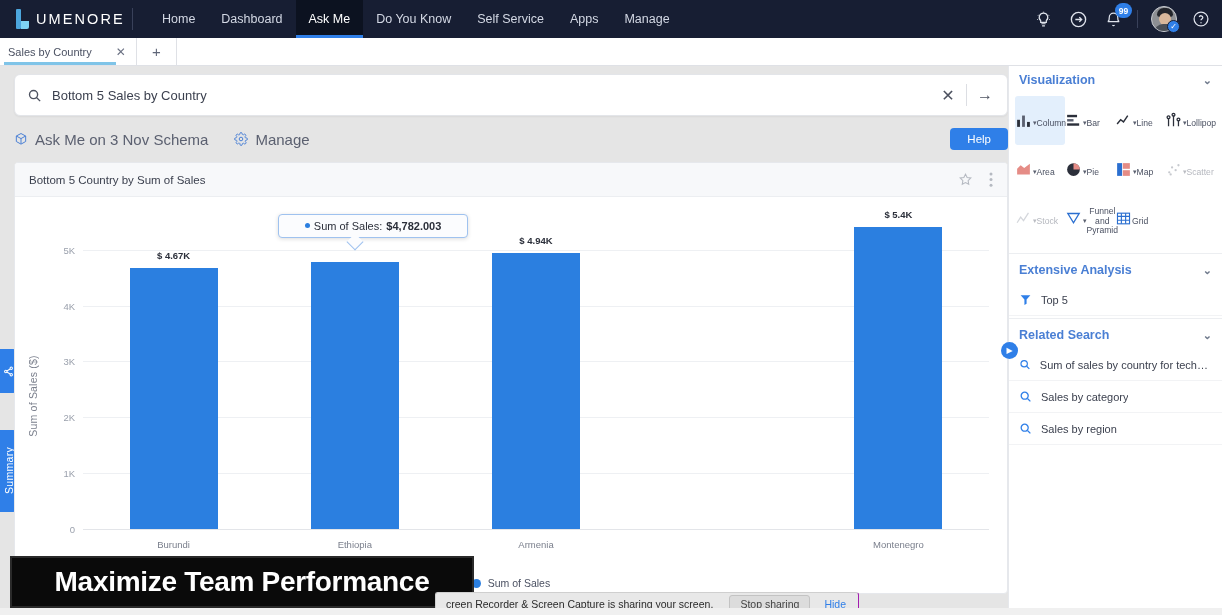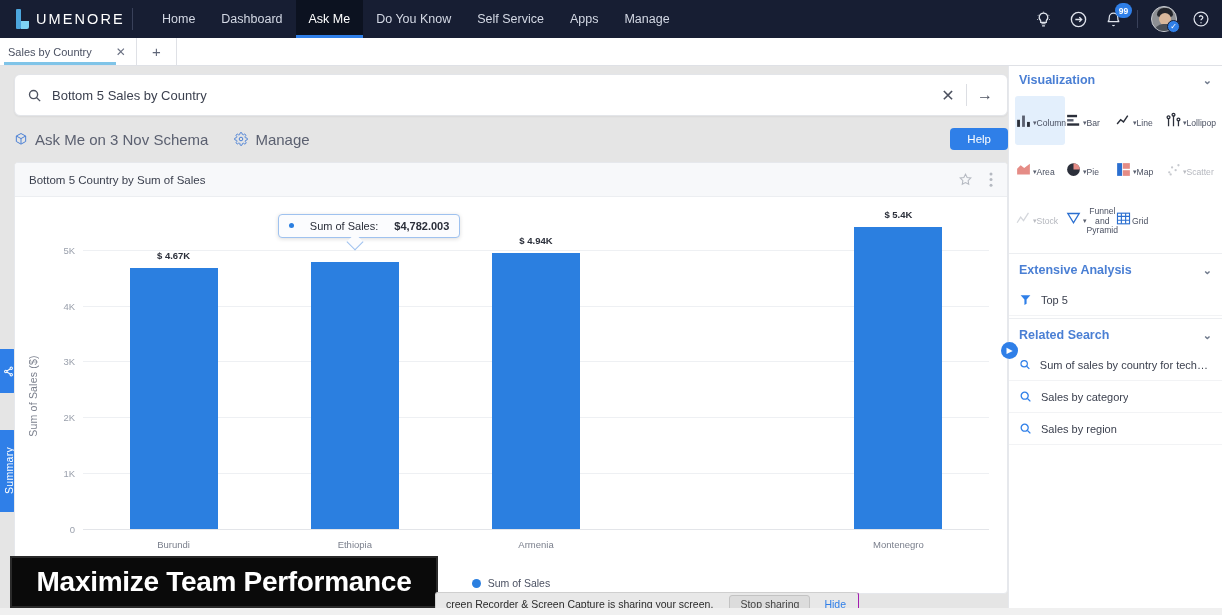--- a/index.html
+++ b/index.html
@@ -147,22 +147,22 @@
   .xaxis-title {
     position:absolute; left:0; right:0; text-align:left; font-size:11px; color:#4b5162;
   }
   .legend { position:absolute; left:0; right:0; display:flex; align-items:center;
     justify-content:center; gap:7px; font-size:10.5px; color:#4b5162; }
   .legend-dot { width:9px; height:9px; border-radius:50%; background:#2b7fe0; }
 
   
   .tooltip {
     position:absolute; background:#fbfcfe; border:1px solid #9fc2ef; border-radius:4px;
-    padding:5px 10px; font-size:11px; color:#2b2f3a; white-space:nowrap;
-    box-shadow:0 1px 4px rgba(0,0,0,.14); display:flex; align-items:center; gap:16px;
+    padding:5px 26px; font-size:11px; color:#2b2f3a; white-space:nowrap;
+    box-shadow:0 1px 4px rgba(0,0,0,.14); display:flex; align-items:center; gap:4px;
   }
   .tooltip .tdot { width:5px; height:5px; border-radius:50%; background:#2b7fe0; }
   .tooltip .tval { font-weight:700; }
   .tooltip-tail {
     position:absolute; width:12px; height:12px; background:#fbfcfe;
     border-right:1px solid #9fc2ef; border-bottom:1px solid #9fc2ef;
     transform:rotate(45deg);
   }
 
   
@@ -192,21 +192,21 @@
   }
   .rrow .txt { overflow:hidden; text-overflow:ellipsis; white-space:nowrap; }
   .rel-arrow {
     position:absolute; left:-8px; top:276px; width:17px; height:17px; border-radius:50%;
     background:#2f7fe8; color:#fff; font-size:8px; display:flex; align-items:center;
     justify-content:center; cursor:pointer; z-index:5;
   }
 
   
   .banner {
-    position:absolute; left:10px; top:556px; width:428px; height:52px;
+    position:absolute; left:10px; top:556px; width:464px; height:52px;
     background:#0a0a0a; border:2px solid #2a2a2a;
     display:flex; align-items:center; justify-content:center;
     color:#fff; font-size:28px; font-weight:700; letter-spacing:-0.3px;
   }
   .sharebar {
     position:absolute; left:435px; top:592px; width:424px; height:23px;
     background:#e8e8e8; border-top:1px solid #cfcfcf; border-left:1px solid #cfcfcf;
     border-right:1px solid #a21caf; border-radius:3px 3px 0 0;
     display:flex; align-items:center; padding:0 6px 0 10px; gap:8px;
     font-size:10.5px; color:#2a2a2a;

